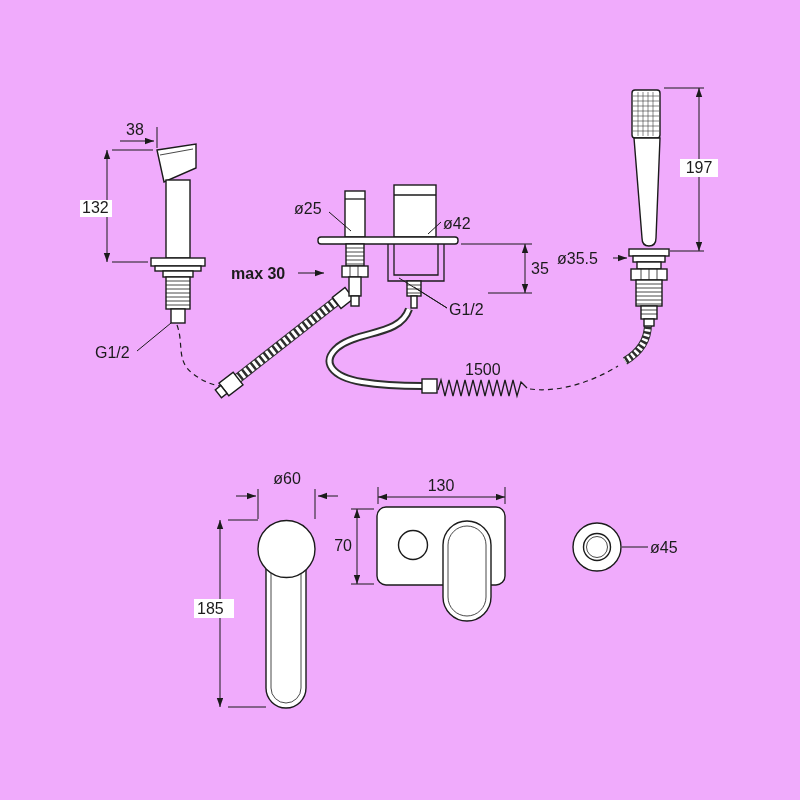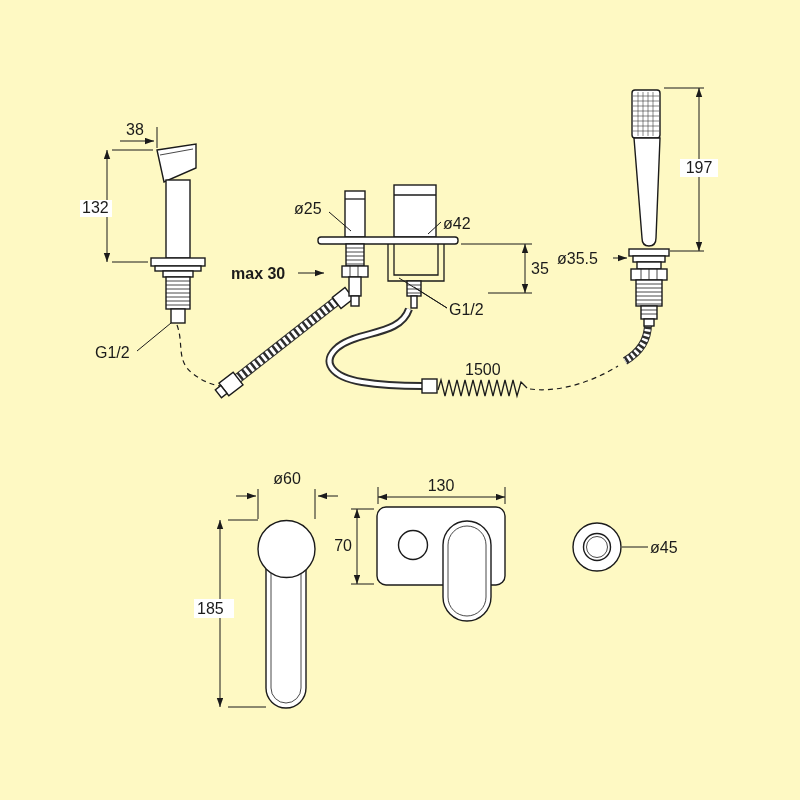--- a/index.html
+++ b/index.html
@@ -1,16 +1,16 @@
 <!DOCTYPE html>
 <html><head>
 <meta charset="utf-8">
 <style>
   html,body{margin:0;padding:0;background:#ffffff;width:800px;height:800px;overflow:hidden;}
-  .stage{width:800px;height:800px;background:#fef9c3;position:relative;}
+  .stage{width:800px;height:800px;background:#f0abfc;position:relative;}
   svg text{font-family:"Liberation Sans","DejaVu Sans",sans-serif;font-size:16px;fill:#1b1b1b;}
   svg text.bold{font-weight:bold;}
   .ln{stroke:#1b1b1b;stroke-width:1.3;fill:none;}
   .fig{stroke:#1b1b1b;stroke-width:1.4;fill:#ffffff;}
   .dim{stroke:#1b1b1b;stroke-width:1;fill:none;}
   .dash{stroke:#1b1b1b;stroke-width:1.2;fill:none;stroke-dasharray:5 4;}
   .hatch{stroke:#1b1b1b;stroke-width:0.8;fill:none;}
   .grid{stroke:#3a3a3a;stroke-width:0.6;fill:none;}
   .hosebase{stroke:#2e2e2e;fill:none;}
   .hosetex{stroke:#ffffff;fill:none;}

